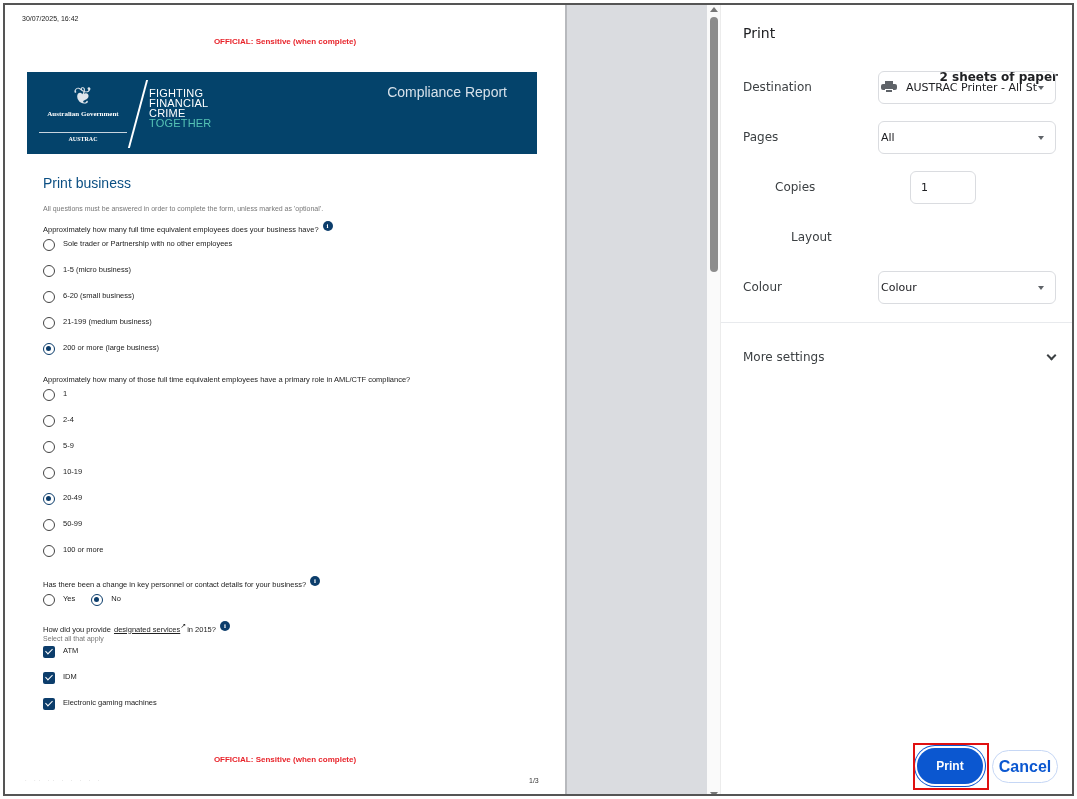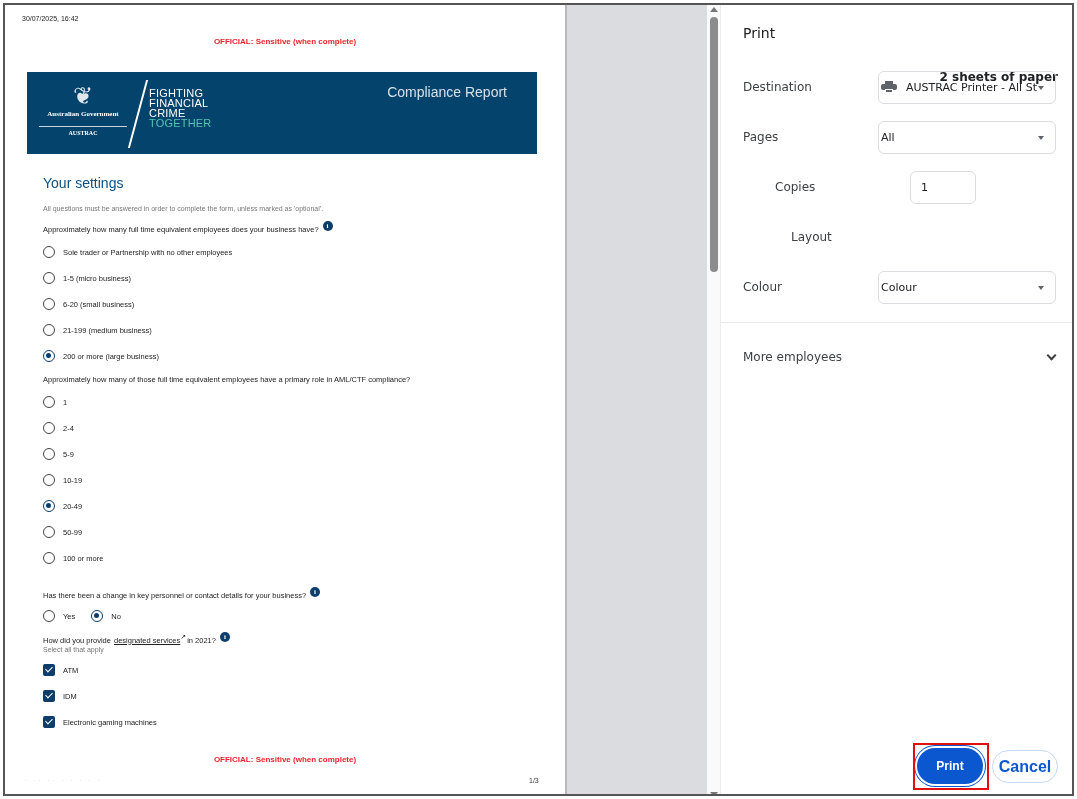--- a/index.html
+++ b/index.html
@@ -19,33 +19,33 @@
   .timestamp { position: absolute; left: 17px; top: 10px; font-size: 7px; color: #222; }
   .official { position: absolute; left: 0; width: 560px; text-align: center; font-size: 8px; font-weight: bold; color: #e8242b; }
   .official.top { top: 32px; }
   .official.bottom { top: 750px; }
   .footer-url { position: absolute; left: 20px; top: 772px; font-size: 5px; color: #aaa; letter-spacing: 3px; }
   .page-num { position: absolute; left: 524px; top: 772px; font-size: 7px; color: #333; }
 
   .banner { position: absolute; left: 22px; top: 67px; width: 510px; height: 82px; background: #04436b; }
   .crest { position: absolute; left: 12px; top: 10px; width: 88px; height: 64px; text-align: center; color: #fff; }
   .crest-glyph { font-size: 24px; line-height: 28px; color: #dfe6ec; }
-  .crest-gov { font-family: "Liberation Serif", serif; font-size: 7px; font-weight: bold; border-bottom: 1px solid #c8d4de; padding-bottom: 8px; }
+  .crest-gov { font-family: "Liberation Serif", serif; font-size: 7px; font-weight: bold; border-bottom: 1px solid #c8d4de; padding-bottom: 14px; }
   .crest-org { font-family: "Liberation Serif", serif; font-size: 6px; font-weight: bold; margin-top: 3px; }
   .slash { position: absolute; left: 110px; top: 8px; width: 2px; height: 68px; background: #fff; transform: skewX(-15deg); }
   .ffct { position: absolute; left: 122px; top: 16px; font-size: 11px; line-height: 10px; color: #fff; letter-spacing: 0.2px; }
   .ffct .teal { color: #56c3b5; }
   .banner-title { position: absolute; right: 30px; top: 12px; font-size: 14px; color: #d7e1ea; }
 
   .form { position: absolute; left: 38px; top: 170px; width: 500px; }
   .section-title { font-size: 14px; color: #0b4f83; margin-bottom: 14px; }
   .intro { font-size: 7px; color: #777; margin-bottom: 12px; }
   .question { font-size: 7.5px; color: #222; margin-bottom: 5px; display: flex; align-items: center; }
   .info-icon { display: inline-block; width: 10px; height: 10px; border-radius: 50%; background: #0c3d6b; color: #fff; font-size: 7px; font-weight: bold; text-align: center; line-height: 10px; margin-left: 4px; position: relative; top: -3px; font-family: "Liberation Serif", serif; }
-  .option { display: flex; align-items: center; height: 26px; font-size: 7.5px; color: #222; }
+  .option { display: flex; align-items: flex-start; height: 26px; font-size: 7.5px; color: #222; }
   .radio { width: 12px; height: 12px; border-radius: 50%; border: 1px solid #444; margin-right: 8px; position: relative; flex-shrink: 0; }
   .radio.checked { border-color: #0c3d6b; border-width: 1.5px; }
   .radio.checked::after { content: ""; position: absolute; left: 2px; top: 2px; width: 5px; height: 5px; border-radius: 50%; background: #0c3d6b; }
   .inline-options { display: flex; height: 22px; align-items: center; }
   .inline-options .option { margin-right: 16px; height: 22px; }
   .checkbox { width: 12px; height: 12px; background: #0c3d6b; border-radius: 2px; margin-right: 8px; position: relative; flex-shrink: 0; }
   .checkbox::after { content: ""; position: absolute; left: 4px; top: 1px; width: 3px; height: 6px; border: solid #fff; border-width: 0 1.5px 1.5px 0; transform: rotate(45deg); }
   .link { text-decoration: underline; color: #222; margin-left: 3px; }
   .ext-icon { font-size: 7px; margin-right: 1px; position: relative; top: -3px; }
   .hint { font-size: 7px; color: #777; margin-bottom: 4px; }
@@ -90,21 +90,21 @@
       <div class="ffct">
         <div>FIGHTING</div>
         <div>FINANCIAL</div>
         <div>CRIME</div>
         <div class="teal">TOGETHER</div>
       </div>
       <div class="banner-title">Compliance Report</div>
     </div>
 
     <div class="form">
-      <div class="section-title">Your settings</div>
+      <div class="section-title">Print business</div>
       <div class="intro">All questions must be answered in order to complete the form, unless marked as 'optional'.</div>
 
       <div class="question">
         <span>Approximately how many full time equivalent employees does your business have?</span>
         <span class="info-icon">i</span>
       </div>
       <div class="option">
           <span class="radio"></span>
           <span>Sole trader or Partnership with no other employees</span>
         </div>
@@ -150,40 +150,40 @@
         </div>
       <div class="option">
           <span class="radio"></span>
           <span>50-99</span>
         </div>
       <div class="option">
           <span class="radio"></span>
           <span>100 or more</span>
         </div>
 
-      <div class="question" style="margin-top:19px;">
+      <div class="question" style="margin-top:8px;">
         <span>Has there been a change in key personnel or contact details for your business?</span>
         <span class="info-icon">i</span>
       </div>
       <div class="inline-options">
         <div class="option">
             <span class="radio"></span>
             <span>Yes</span>
           </div>
         <div class="option">
             <span class="radio checked"></span>
             <span>No</span>
           </div>
       </div>
 
       <div class="question" style="margin-top:8px; margin-bottom:1px;">
         <span>How did you provide</span>
         <span class="link">designated services</span>
         <span class="ext-icon">↗</span>
-        <span>in 2021?</span>
+        <span>in 2015?</span>
         <span class="info-icon">i</span>
       </div>
       <div class="hint">Select all that apply</div>
       <div class="option">
           <span class="checkbox"></span>
           <span>ATM</span>
         </div>
       <div class="option">
           <span class="checkbox"></span>
           <span>IDM</span>
@@ -244,21 +244,21 @@
       <div class="s-label">Colour</div>
       <div class="s-select">
         <span>Colour</span>
         <span class="caret"></span>
       </div>
     </div>
 
     <div class="s-divider"></div>
 
     <div class="more-row">
-      <span>More employees</span>
+      <span>More settings</span>
       <span class="chev"></span>
     </div>
 
     <button class="btn-print">Print</button>
     <div class="highlight"></div>
     <button class="btn-cancel">Cancel</button>
   </div>
 </div>
 
 </body></html>

